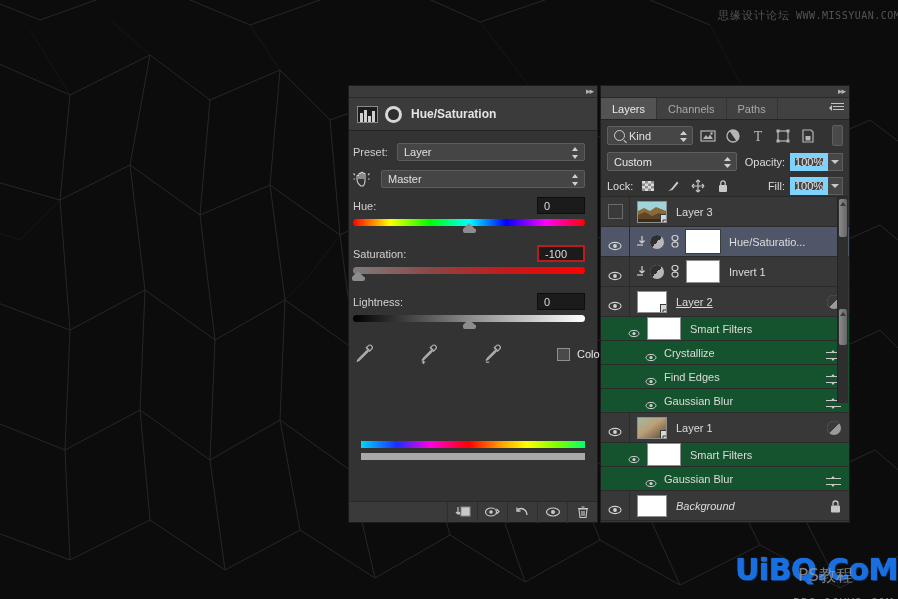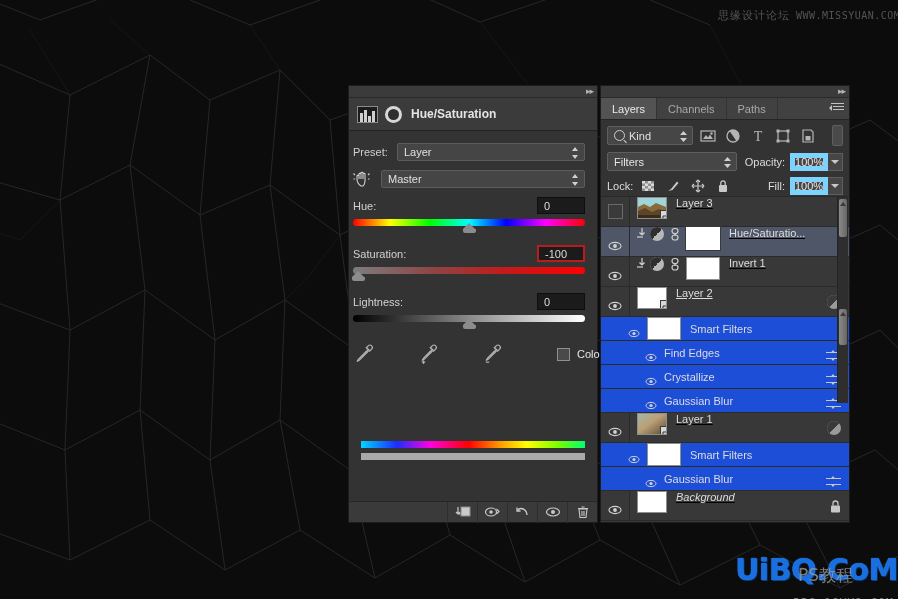--- a/index.html
+++ b/index.html
@@ -203,26 +203,26 @@
 
   .layer-list{
     position:absolute;left:0;top:110px;right:0;bottom:0;background:#383838;
     border-top:1px solid #292929;overflow:hidden;
   }
   .lrow{
     height:29px;display:flex;align-items:center;position:relative;
     border-bottom:1px solid #2b2b2b;background:#383838;
   }
   .lrow.sel{background:#4f5667;}
-  .lrow.sub{height:23px;background:#1d4ed8;}
+  .lrow.sub{height:23px;background:#14532d;}
   .eye-cell{width:29px;display:flex;align-items:center;justify-content:center;flex:none;
     border-right:1px solid #2b2b2b;height:100%;box-sizing:border-box;}
   .eye{width:14px;height:10px;cursor:pointer;}
   .eye-empty{width:13px;height:13px;border:1px solid #6a6a6a;background:#3a3a3a;}
-  .lcontent{display:flex;flex:1;padding-left:7px;min-width:0;height:100%;text-decoration:underline;}
+  .lcontent{display:flex;align-items:center;flex:1;padding-left:7px;min-width:0;height:100%;}
   .thumb-img{
     width:30px;height:22px;border:1px solid #8e8e8e;box-sizing:border-box;position:relative;
     flex:none;overflow:hidden;
   }
   .thumb-white{background:#ffffff;}
   .mini-so{
     position:absolute;right:-7px;bottom:-5px;width:13px;height:13px;background:#d8d8d8;
     border:1px solid #3a3a3a;box-sizing:border-box;
   }
   .lname{font-size:11px;color:#dddddd;margin-left:9px;white-space:nowrap;overflow:hidden;
@@ -513,21 +513,21 @@
                 <path d="M3,2 L11,2 L13,4 L13,14 L3,14 Z" fill="none" stroke="#c8c8c8" stroke-width="1.2"></path>
                 <rect x="5.5" y="8" width="5" height="4.5" fill="#c8c8c8"></rect>
               </svg>
           </span>
           <span class="onoff"></span>
         </div>
       </div>
 
       <div class="blendrow">
         <div class="blend-combo">
-          <span>Filters</span>
+          <span>Custom</span>
           <span style="position:absolute;right:5px;top:4px;">
             <svg width="7" height="11" viewBox="0 0 7 11">
                 <path d="M3.5,0 L7,4 L0,4 Z" fill="#cfcfcf"></path>
                 <path d="M3.5,11 L0,7 L7,7 Z" fill="#cfcfcf"></path>
               </svg>
           </span>
         </div>
         <span class="op-label">Opacity:</span>
         <span class="op-val">100%</span>
         <span class="op-arrow"></span>
@@ -703,21 +703,21 @@
       </div>
 
       <div class="lrow sub">
         <span class="sub2-indent"></span>
         <span class="small-eye">
           <svg width="12" height="9" viewBox="0 0 12 9">
               <ellipse cx="6" cy="4.5" rx="5" ry="3.1" fill="none" stroke="#d2d2d2" stroke-width="1"></ellipse>
               <circle cx="6" cy="4.5" r="1.6" fill="#d2d2d2"></circle>
             </svg>
         </span>
-        <span class="subname">Find Edges</span>
+        <span class="subname">Crystallize</span>
         <span class="right-icon">
           <span class="filter-line-icon">
             <svg width="15" height="11" viewBox="0 0 15 11">
                 <g stroke="#c8c8c8" stroke-width="1.1">
                   <path d="M0,2.5 L15,2.5 M0,8.5 L15,8.5"></path>
                 </g>
                 <path d="M5,2.5 L7,0 L9,2.5 Z" fill="#c8c8c8"></path>
                 <path d="M5,8.5 L7,11 L9,8.5 Z" fill="#c8c8c8"></path>
               </svg>
           </span>
@@ -725,21 +725,21 @@
       </div>
 
       <div class="lrow sub">
         <span class="sub2-indent"></span>
         <span class="small-eye">
           <svg width="12" height="9" viewBox="0 0 12 9">
               <ellipse cx="6" cy="4.5" rx="5" ry="3.1" fill="none" stroke="#d2d2d2" stroke-width="1"></ellipse>
               <circle cx="6" cy="4.5" r="1.6" fill="#d2d2d2"></circle>
             </svg>
         </span>
-        <span class="subname">Crystallize</span>
+        <span class="subname">Find Edges</span>
         <span class="right-icon">
           <span class="filter-line-icon">
             <svg width="15" height="11" viewBox="0 0 15 11">
                 <g stroke="#c8c8c8" stroke-width="1.1">
                   <path d="M0,2.5 L15,2.5 M0,8.5 L15,8.5"></path>
                 </g>
                 <path d="M5,2.5 L7,0 L9,2.5 Z" fill="#c8c8c8"></path>
                 <path d="M5,8.5 L7,11 L9,8.5 Z" fill="#c8c8c8"></path>
               </svg>
           </span>

